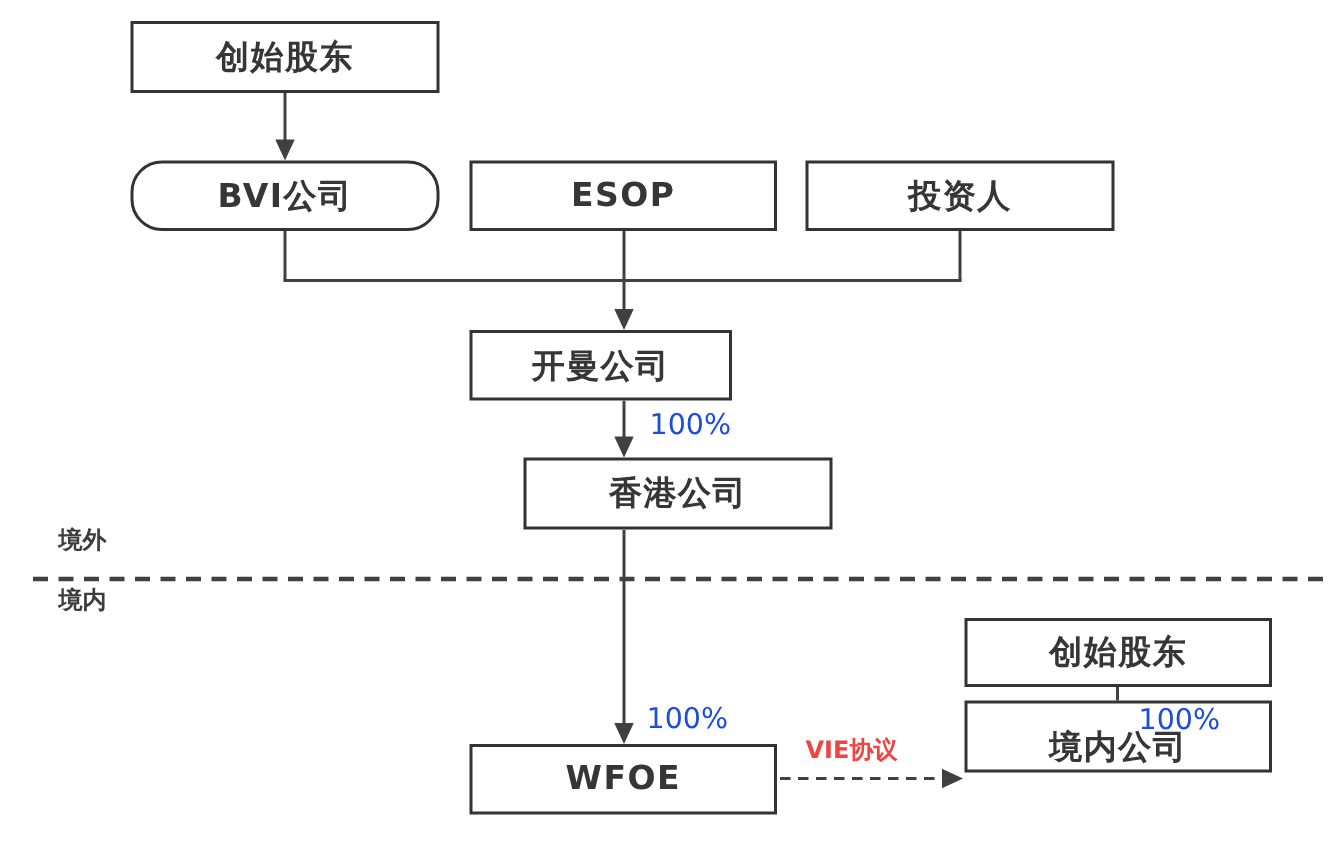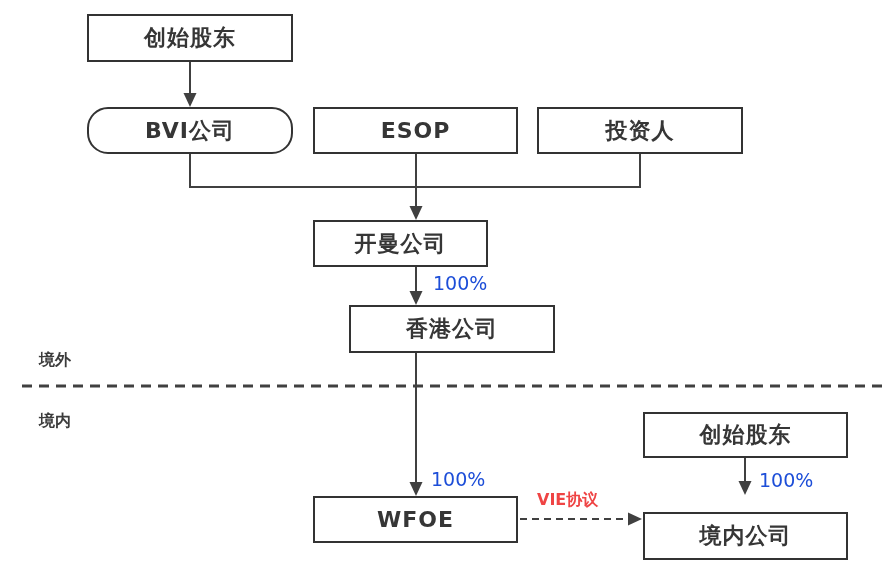--- a/index.html
+++ b/index.html
@@ -124,25 +124,25 @@
   </div>
 
   <div class="node" style="left:313px; top:496px; width:205px; height:47px;">
     <span class="node-label">WFOE</span>
   </div>
 
   <div class="node" style="left:643px; top:412px; width:205px; height:46px;">
     <span class="node-label">创始股东</span>
   </div>
 
-  <div class="node" style="left:643px; top:512px; width:205px; height:48px;">
+  <div class="node" style="left:643px; top:467px; width:205px; height:48px;align-items:flex-end;">
     <span class="node-label">境内公司</span>
   </div>
 
   <div class="edge-label" style="left:433px; top:274px;">100%</div>
   <div class="edge-label" style="left:431px; top:470px;">100%</div>
   <div class="edge-label" style="left:759px; top:471px;">100%</div>
   <div class="vie-label" style="left:537px; top:492px;">VIE协议</div>
 
   <div class="region-label" style="left:39px; top:352px;">境外</div>
-  <div class="region-label" style="left:39px; top:413px;text-align:right;">境内</div>
+  <div class="region-label" style="left:39px; top:392px;text-align:right;">境内</div>
 
 </div>
 
 </body></html>

